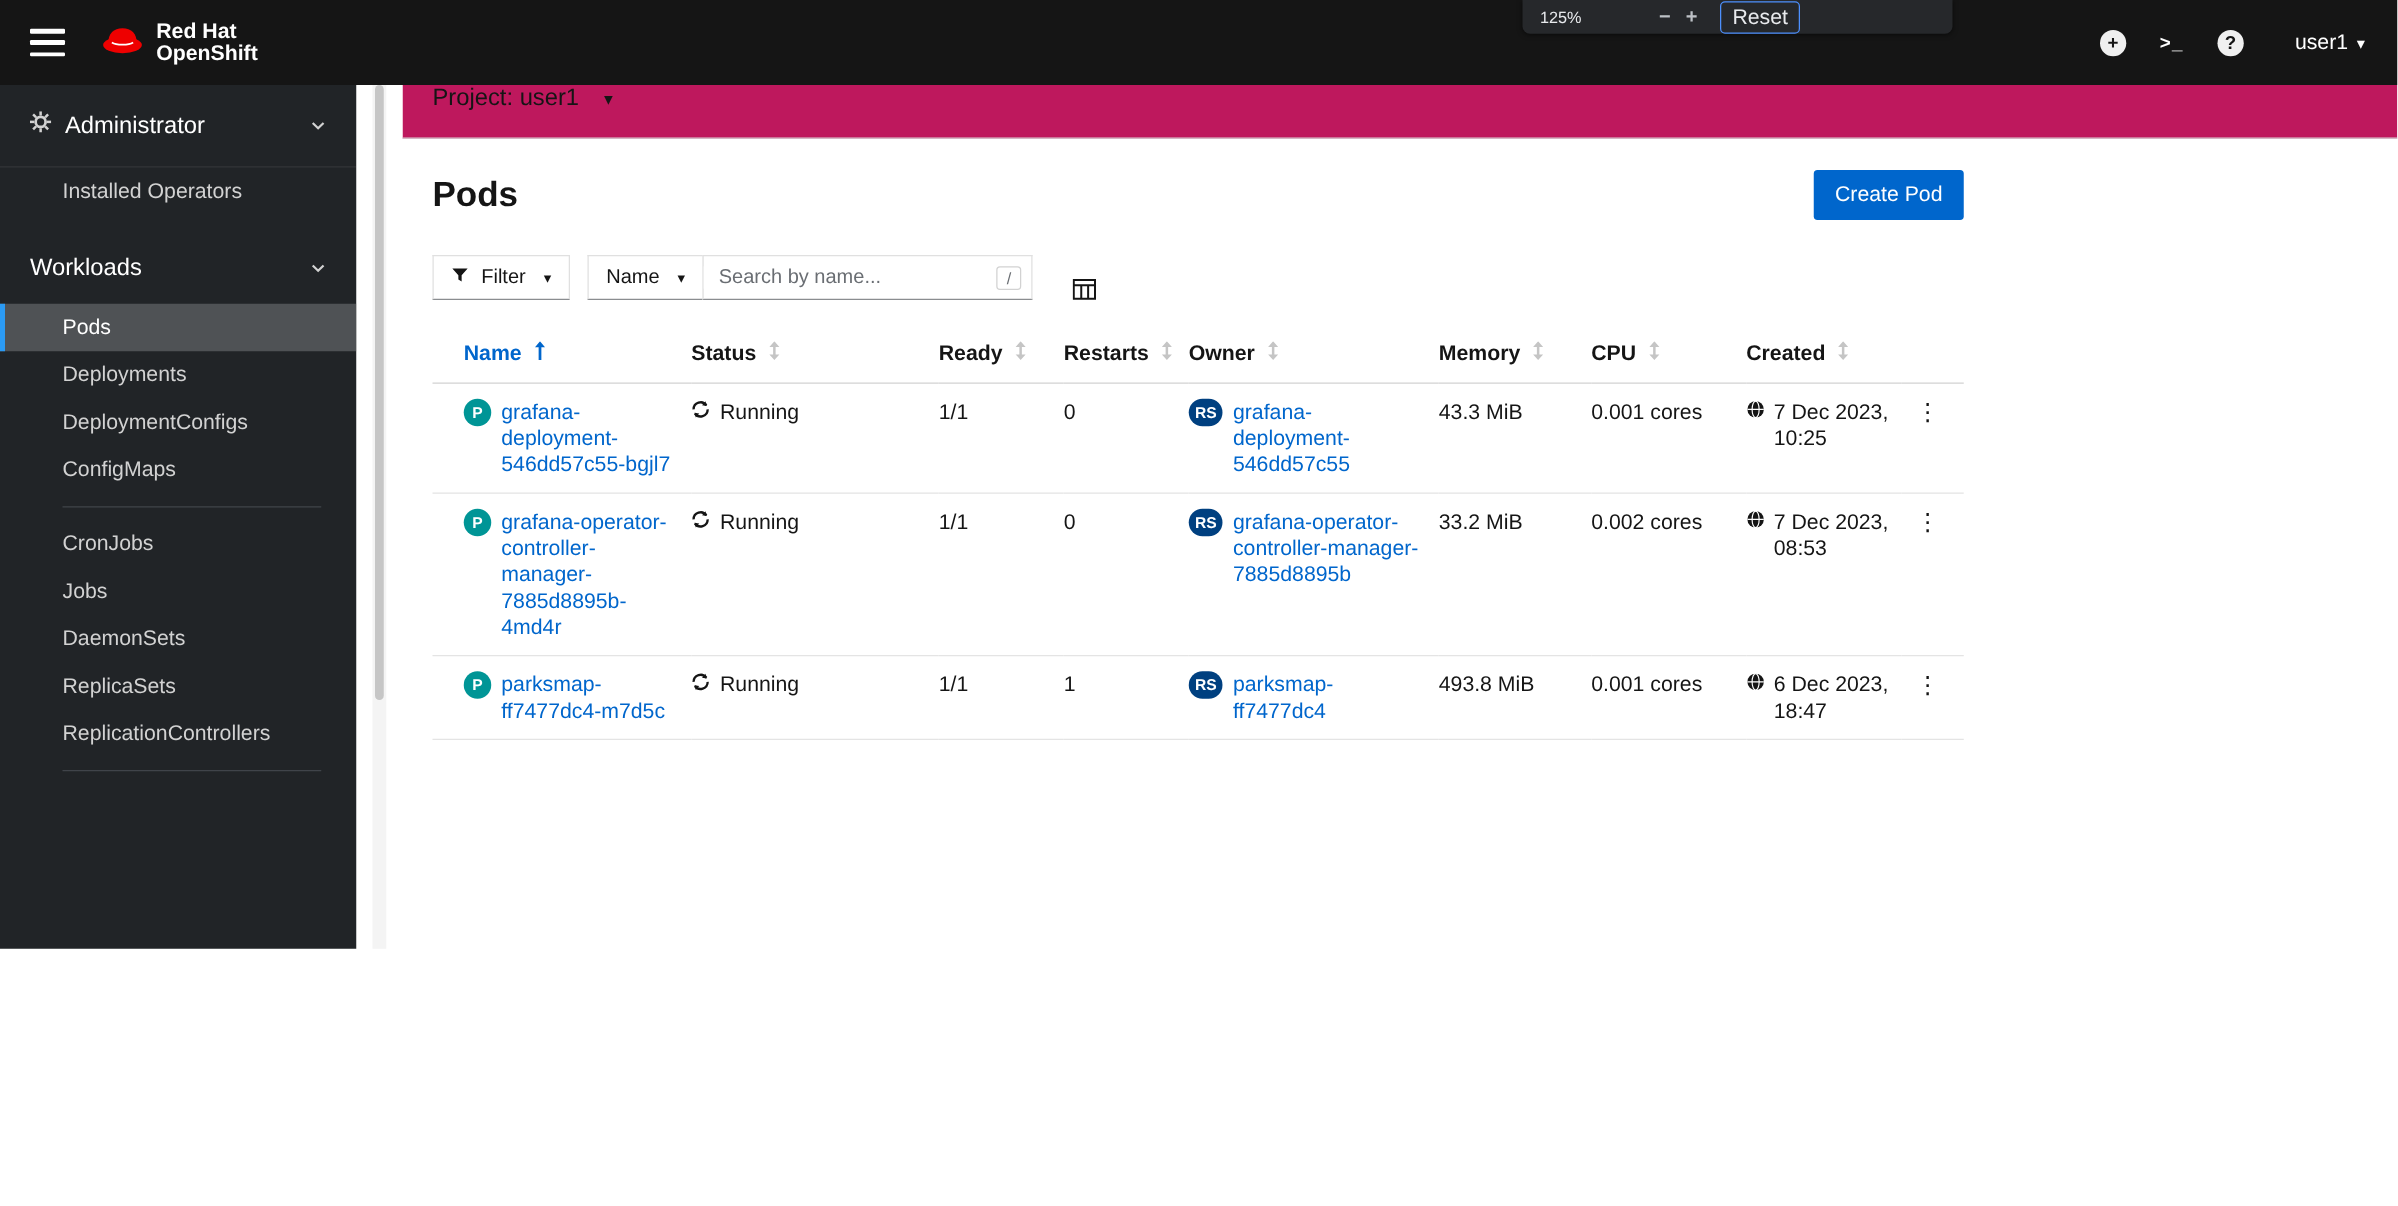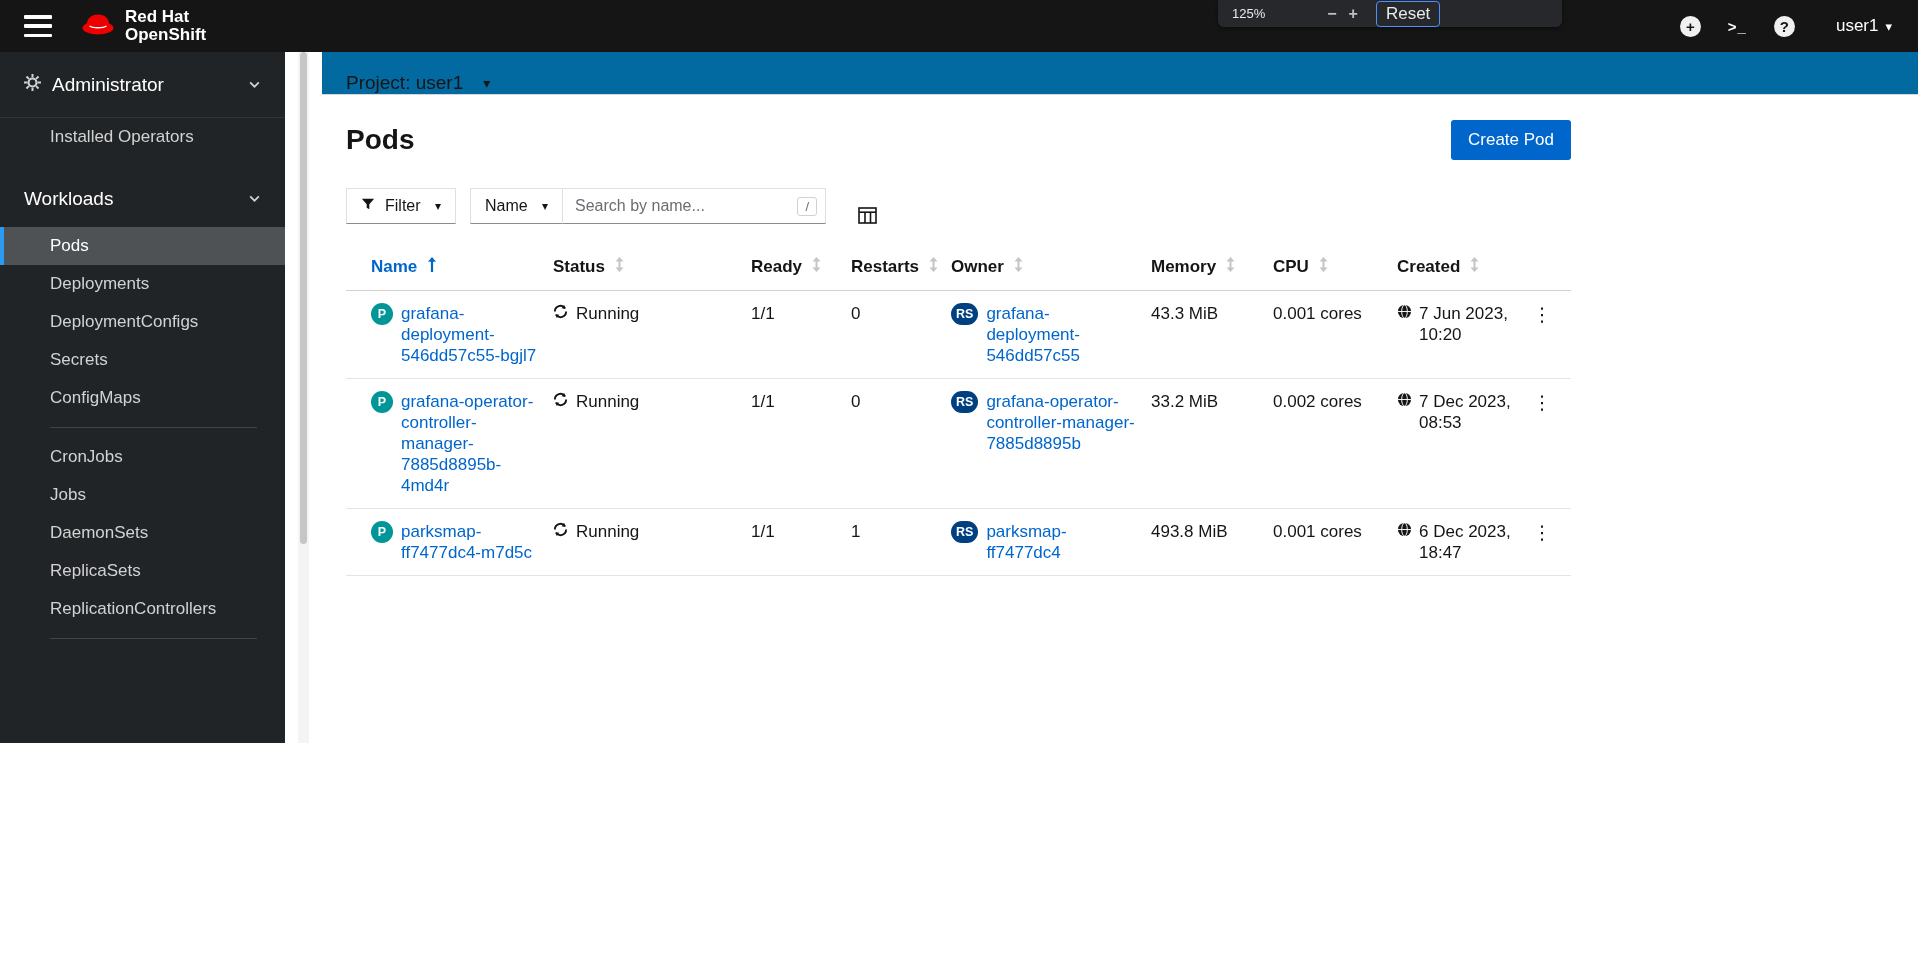--- a/index.html
+++ b/index.html
@@ -2,21 +2,21 @@
 <html><head>
 <meta charset="utf-8">
 <style>
   * { margin:0; padding:0; box-sizing:border-box; }
   html,body { width:1918px; height:965px; overflow:hidden; }
   body { font-family:"Liberation Sans", sans-serif; background:#fff; color:#151515; }
   button { font-family:inherit; cursor:pointer; }
   a { cursor:pointer; text-decoration:none; }
 
   
-  .masthead { height:52px; background:#151515; display:flex; align-items:center; padding:0 26px 0 24px; position:relative; }
+  .masthead { height:68px; background:#151515; display:flex; align-items:center; padding:0 26px 0 24px; position:relative; }
   .hamburger { width:28px; height:22px; background:none; border:none; display:flex; flex-direction:column; justify-content:space-between; }
   .hamburger span { display:block; height:3.5px; background:#fff; border-radius:1px; }
   .brand { display:flex; align-items:center; gap:9px; margin-left:28px; }
   .brand-text { display:flex; flex-direction:column; color:#fff; font-size:17px; font-weight:bold; line-height:18px; }
   .mast-right { margin-left:auto; display:flex; align-items:center; gap:27px; }
   .mast-iconbtn { background:none; border:none; color:#fff; display:flex; align-items:center; justify-content:center; }
   .circle-glyph { width:21px; height:21px; border-radius:50%; background:#f0f0f0; color:#151515; font-weight:bold; font-size:15px; display:flex; align-items:center; justify-content:center; }
   .glyph-plus::before { content:"+"; }
   .glyph-q::before { content:"?"; }
   .terminal-glyph { color:#fff; font-weight:bold; font-size:15px; letter-spacing:1px; }
@@ -45,21 +45,21 @@
   .perspective { width:100%; background:none; border:none; border-bottom:1px solid rgba(255,255,255,.08); color:#fff; font-size:19px; height:66px; padding:0 24px; display:flex; align-items:center; justify-content:space-between; }
   .persp-left { display:flex; align-items:center; gap:11px; }
   .nav-section { height:57px; display:flex; align-items:center; justify-content:space-between; padding:0 24px; font-size:19px; color:#fff; cursor:pointer; }
   .subnav { list-style:none; padding-bottom:14px; }
   .subnav .item { height:38px; display:flex; align-items:center; padding-left:50px; font-size:17px; color:#d2d2d2; cursor:pointer; }
   .subnav .item.active { background:#4f5255; color:#fff; border-left:4px solid #2b9af3; padding-left:46px; }
   .nav-divider { border:none; border-top:1px solid #40444a; margin:10px 28px 10px 50px; }
   .chev { color:#d2d2d2; display:flex; }
 
   
-  .project-bar { height:43px; border-bottom:1px solid #d7d7d7; display:flex; align-items:flex-end; padding-left:24px; background:#0369a1; }
+  .project-bar { height:43px; border-bottom:1px solid #d7d7d7; display:flex; align-items:flex-start; padding-left:24px; background:#be185d; }
   .project-toggle { background:none; border:none; font-size:19px; color:#151515; display:flex; align-items:center; gap:20px; }
   .project-toggle .caret { font-size:14px; }
 
   
   .content { padding:0 24px; width:1273px; }
   .page-head { margin-top:25px; display:flex; align-items:center; justify-content:space-between; width:1225px; }
   h1.page-title { font-size:28px; font-weight:600; color:#151515; }
   .create-btn { background:#0066cc; border:none; color:#fff; font-size:17px; padding:10px 17px; border-radius:3px; }
 
   
@@ -192,23 +192,20 @@
       <li class="item active">
           <span>Pods</span>
         </li>
       <li class="item">
           <span>Deployments</span>
         </li>
       <li class="item">
           <span>DeploymentConfigs</span>
         </li>
       <li class="item">
-          <span>Secrets</span>
-        </li>
-      <li class="item">
           <span>ConfigMaps</span>
         </li>
       <hr class="nav-divider">
       <li class="item">
           <span>CronJobs</span>
         </li>
       <li class="item">
           <span>Jobs</span>
         </li>
       <li class="item">
@@ -390,21 +387,21 @@
             <td>0.001 cores</td>
             <td>
                 <span class="created-wrap">
               <span>
                 <svg width="15" height="15" viewBox="0 0 16 16">
                       <circle cx="8" cy="8" r="7" fill="#151515"></circle>
                       <ellipse cx="8" cy="8" rx="3" ry="7" fill="none" stroke="#fff" stroke-width="1"></ellipse>
                       <line x1="1" y1="8" x2="15" y2="8" stroke="#fff" stroke-width="1"></line>
                     </svg>
               </span>
-              <span class="cdate">7 Jun 2023, 10:20</span>
+              <span class="cdate">7 Dec 2023, 10:25</span>
             </span>
               </td>
             <td class="cell-kebab"><button class="kebab-btn"></button></td>
           </tr>
 
           <tr>
             <td class="cell-name">
                 <span class="name-wrap">
               <span class="badge pod">P</span>
               <a class="res-link">grafana-operator-controller-manager-7885d8895b-4md4r</a>

